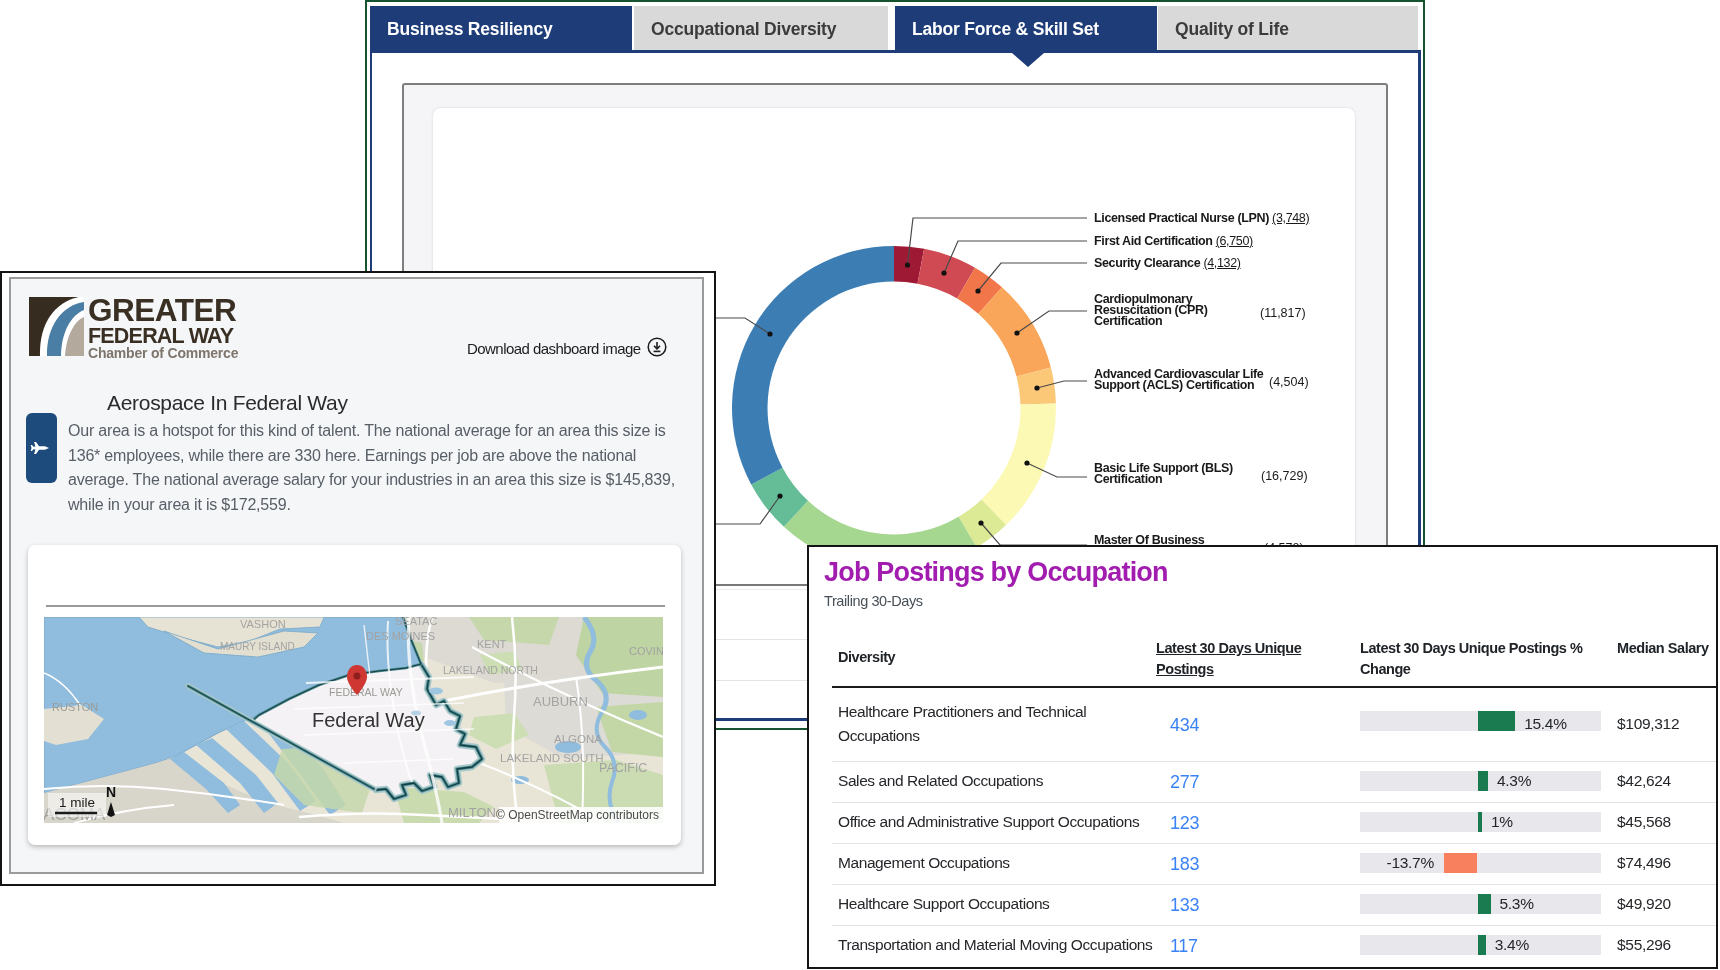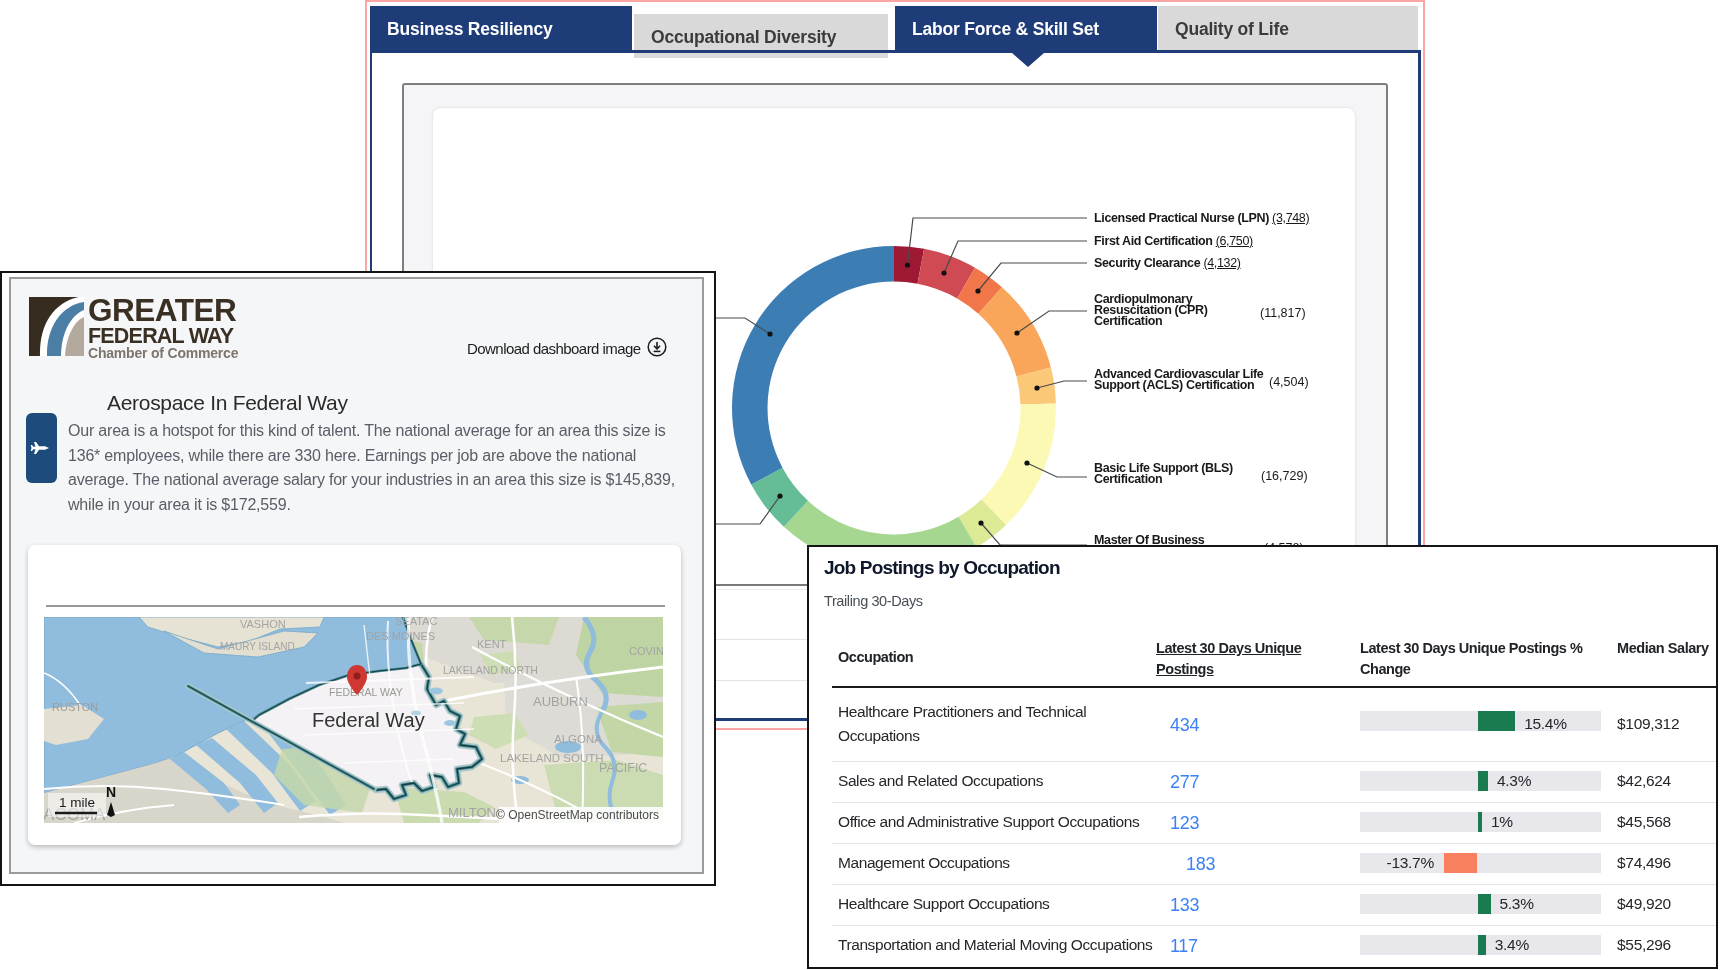--- a/index.html
+++ b/index.html
@@ -1,21 +1,21 @@
 <!DOCTYPE html>
 <html><head>
 <meta charset="utf-8">
 <style>
 * { margin:0; padding:0; box-sizing:border-box; }
 body { font-family:"Liberation Sans", sans-serif; background:#fff; }
 #root { position:relative; width:1720px; height:970px; overflow:hidden; background:#fff; }
 .abs { position:absolute; }
 
 
-#mainpanel { left:365px; top:0px; width:1060px; height:730px; background:#fff; border:2px solid #fca5a5; }
+#mainpanel { left:365px; top:0px; width:1060px; height:730px; background:#fff; border:2px solid #14532d; }
 .tab { position:absolute; top:4px; height:47px; font-size:17.5px; letter-spacing:-0.2px; font-weight:bold; line-height:47px; padding-left:17px; }
 .tab.navy { background:#1e3c78; color:#fff; }
 .tab.gray { background:#d9d9d9; color:#3b3b3b; height:44px; }
 #tabline { left:3px; top:48px; width:1050px; height:3px; background:#1e3c78; }
 #tabtri { left:645px; top:51px; width:0; height:0; border-left:16px solid transparent; border-right:16px solid transparent; border-top:14px solid #1e3c78; }
 #cleft { left:3px; top:48px; width:2px; height:670px; background:#1e3c78; }
 #cright { left:1051px; top:48px; width:2.5px; height:672px; background:#1e3c78; }
 #cbottom { left:3px; top:716px; width:1050px; height:2.8px; background:#1e3c78; }
 #graycard { left:35px; top:81px; width:986px; height:503px; background:#f5f5f7; border:2px solid #7e7e7e; border-radius:3px; }
 #whitecard { left:29px; top:23px; width:922px; height:476px; background:#fff; border-radius:8px; box-shadow:0 0 3px rgba(0,0,0,0.12); }
@@ -32,39 +32,39 @@
 #dltext { left:456px; top:61px; font-size:15px; letter-spacing:-0.55px; color:#1c1c1c; }
 #aerohead { left:57px; top:112px; font-size:21px; letter-spacing:-0.3px; color:#2b2b2b;margin-left:39px; }
 #aeropara { left:57px; top:140px; white-space:nowrap; font-size:16px; letter-spacing:-0.2px; line-height:24.7px; color:#575e66; }
 #planebtn { left:15px; top:134px; width:31px; height:70px; background:#1d4b7c; border-radius:6px; }
 #mapcard { left:17px; top:266px; width:653px; height:300px; background:#fff; border-radius:7px; box-shadow:0 2px 5px rgba(0,0,0,0.25); }
 #mapsep { left:18px; top:60px; width:619px; height:1.5px; background:#999; }
 #mapbox { left:16px; top:72px; width:619px; height:206px; overflow:hidden; background:#d946ef; }
 
 
 #jobpanel { left:807px; top:545px; width:911px; height:424px; background:#fff; border:2.5px solid #141414; }
-#jtitle { left:15px; top:10px; font-size:19px; letter-spacing:-0.8px; font-weight:bold; color:#0f172a; }
+#jtitle { left:15px; top:10px; font-size:27px; letter-spacing:-0.8px; font-weight:bold; color:#a21caf; }
 #jtrail { left:15px; top:46px; font-size:14.5px; letter-spacing:-0.4px; color:#474f57; }
 .jh { position:absolute; font-size:14.5px; letter-spacing:-0.45px; font-weight:bold; color:#202428; line-height:21px; white-space:nowrap; }
 #jheadline { left:23px; top:139px; width:884px; height:2px; background:#1a1a1a; }
 .jsep { position:absolute; left:23px; width:884px; height:1px; background:#e3e3e3; }
 .jocc { position:absolute; left:29px; font-size:15.5px; letter-spacing:-0.42px; color:#24262a; line-height:24px; white-space:nowrap; }
 .jnum { position:absolute; left:361px; font-size:18px; letter-spacing:-0.3px; color:#3b82f6; }
 .jsal { position:absolute; left:808px; font-size:15.5px; letter-spacing:-0.3px; color:#24262a; white-space:nowrap; }
 .jtrack { position:absolute; left:551px; width:241px; height:20px; background:#e8e8ec; }
 .jbar { position:absolute; top:0; height:20px; }
 .jpct { position:absolute; font-size:15.5px; letter-spacing:-0.3px; color:#24262a; white-space:nowrap; }
 </style>
 </head>
 <body>
 <div id="root">
 
   <div class="abs" id="mainpanel">
     <div class="tab navy" style="left:3px; width:262px;">Business Resiliency</div>
-    <div class="tab gray" style="left:267px; width:254px;margin-top:8px;">Occupational Diversity</div>
+    <div class="tab gray" style="left:267px; width:254px;">Occupational Diversity</div>
     <div class="tab navy" style="left:528px; width:262px;">Labor Force &amp; Skill Set</div>
     <div class="tab gray" style="left:791px; width:260px;">Quality of Life</div>
     <div class="abs" id="tabline"></div>
     <div class="abs" id="tabtri"></div>
     <div class="abs" id="cleft"></div>
     <div class="abs" id="cright"></div>
     <div class="abs" id="cbottom"></div>
     <div class="abs" style="left:66px; top:587px; width:924px; height:1px; background:#ececec;"></div>
     <div class="abs" id="hline1"></div>
     <div class="abs" id="hline2"></div>
@@ -256,21 +256,21 @@
             <path d="M67 200 L63 198 L67 185 L71 198 Z" fill="#111"></path>
           </svg>
         </div>
       </div>
     </div>
   </div>
 
   <div class="abs" id="jobpanel">
     <div class="abs" id="jtitle">Job Postings by Occupation</div>
     <div class="abs" id="jtrail">Trailing 30-Days</div>
-    <div class="jh" style="left:29px; top:100px;">Occupation</div>
+    <div class="jh" style="left:29px; top:100px;">Diversity</div>
     <div class="jh" style="left:347px; top:91px;text-decoration:underline;">Latest 30 Days Unique<br>Postings</div>
     <div class="jh" style="left:551px; top:91px;">Latest 30 Days Unique Postings %<br>Change</div>
     <div class="jh" style="left:808px; top:91px;">Median Salary</div>
     <div class="abs" id="jheadline"></div>
     <div class="jsep" style="top:213.5px;"></div>
     <div class="jsep" style="top:254.5px;"></div>
     <div class="jsep" style="top:295.5px;"></div>
     <div class="jsep" style="top:336.5px;"></div>
     <div class="jsep" style="top:377.5px;"></div>
     <div class="jocc" style="top:152.5px;">Healthcare Practitioners and Technical<br>Occupations</div>
@@ -285,21 +285,21 @@
     <div class="jtrack" style="top:224.0px;"></div>
     <div class="jbar" style="left:668.5px; top:224.0px; width:10.5px; background:#1a7a50;"></div>
     <div class="jpct" style="left:688.0px; top:225.0px;">4.3%</div>
     <div class="jocc" style="top:263.0px;">Office and Administrative Support Occupations</div>
     <div class="jnum" style="top:266.0px;">123</div>
     <div class="jsal" style="top:266.0px;">$45,568</div>
     <div class="jtrack" style="top:265.0px;"></div>
     <div class="jbar" style="left:668.5px; top:265.0px; width:4.5px; background:#1a7a50;"></div>
     <div class="jpct" style="left:682.0px; top:266.0px;">1%</div>
     <div class="jocc" style="top:304.0px;">Management Occupations</div>
-    <div class="jnum" style="top:307.0px;margin-left:16px;">183</div>
+    <div class="jnum" style="top:307.0px;">183</div>
     <div class="jsal" style="top:307.0px;">$74,496</div>
     <div class="jtrack" style="top:306.0px;"></div>
     <div class="jbar" style="left:634.9px; top:306.0px; width:33.6px; background:#f8805f;"></div>
     <div class="jpct" style="left:546.9px; top:307.0px; width:78px; text-align:right;">-13.7%</div>
     <div class="jocc" style="top:345.0px;">Healthcare Support Occupations</div>
     <div class="jnum" style="top:348.0px;">133</div>
     <div class="jsal" style="top:348.0px;">$49,920</div>
     <div class="jtrack" style="top:347.0px;"></div>
     <div class="jbar" style="left:668.5px; top:347.0px; width:13.0px; background:#1a7a50;"></div>
     <div class="jpct" style="left:690.5px; top:348.0px;">5.3%</div>

